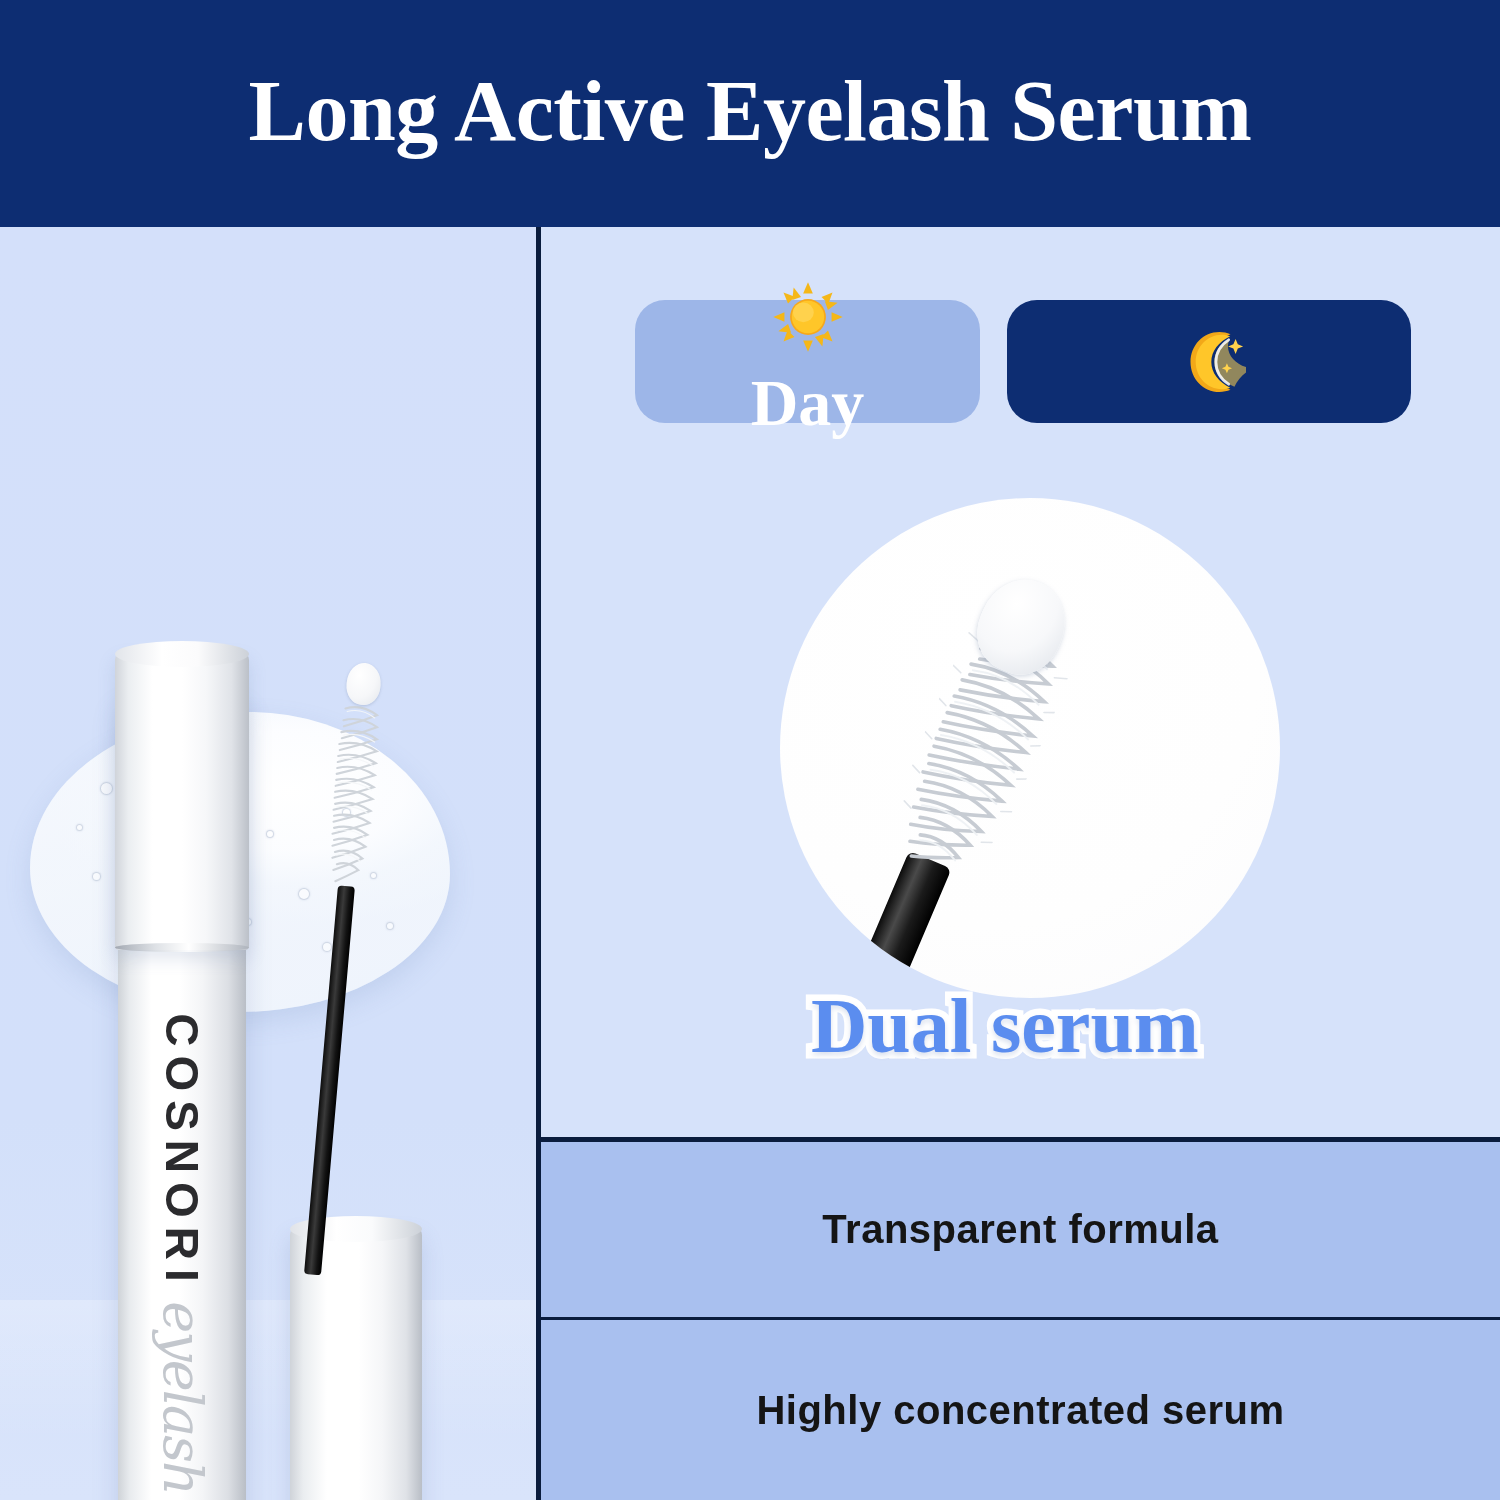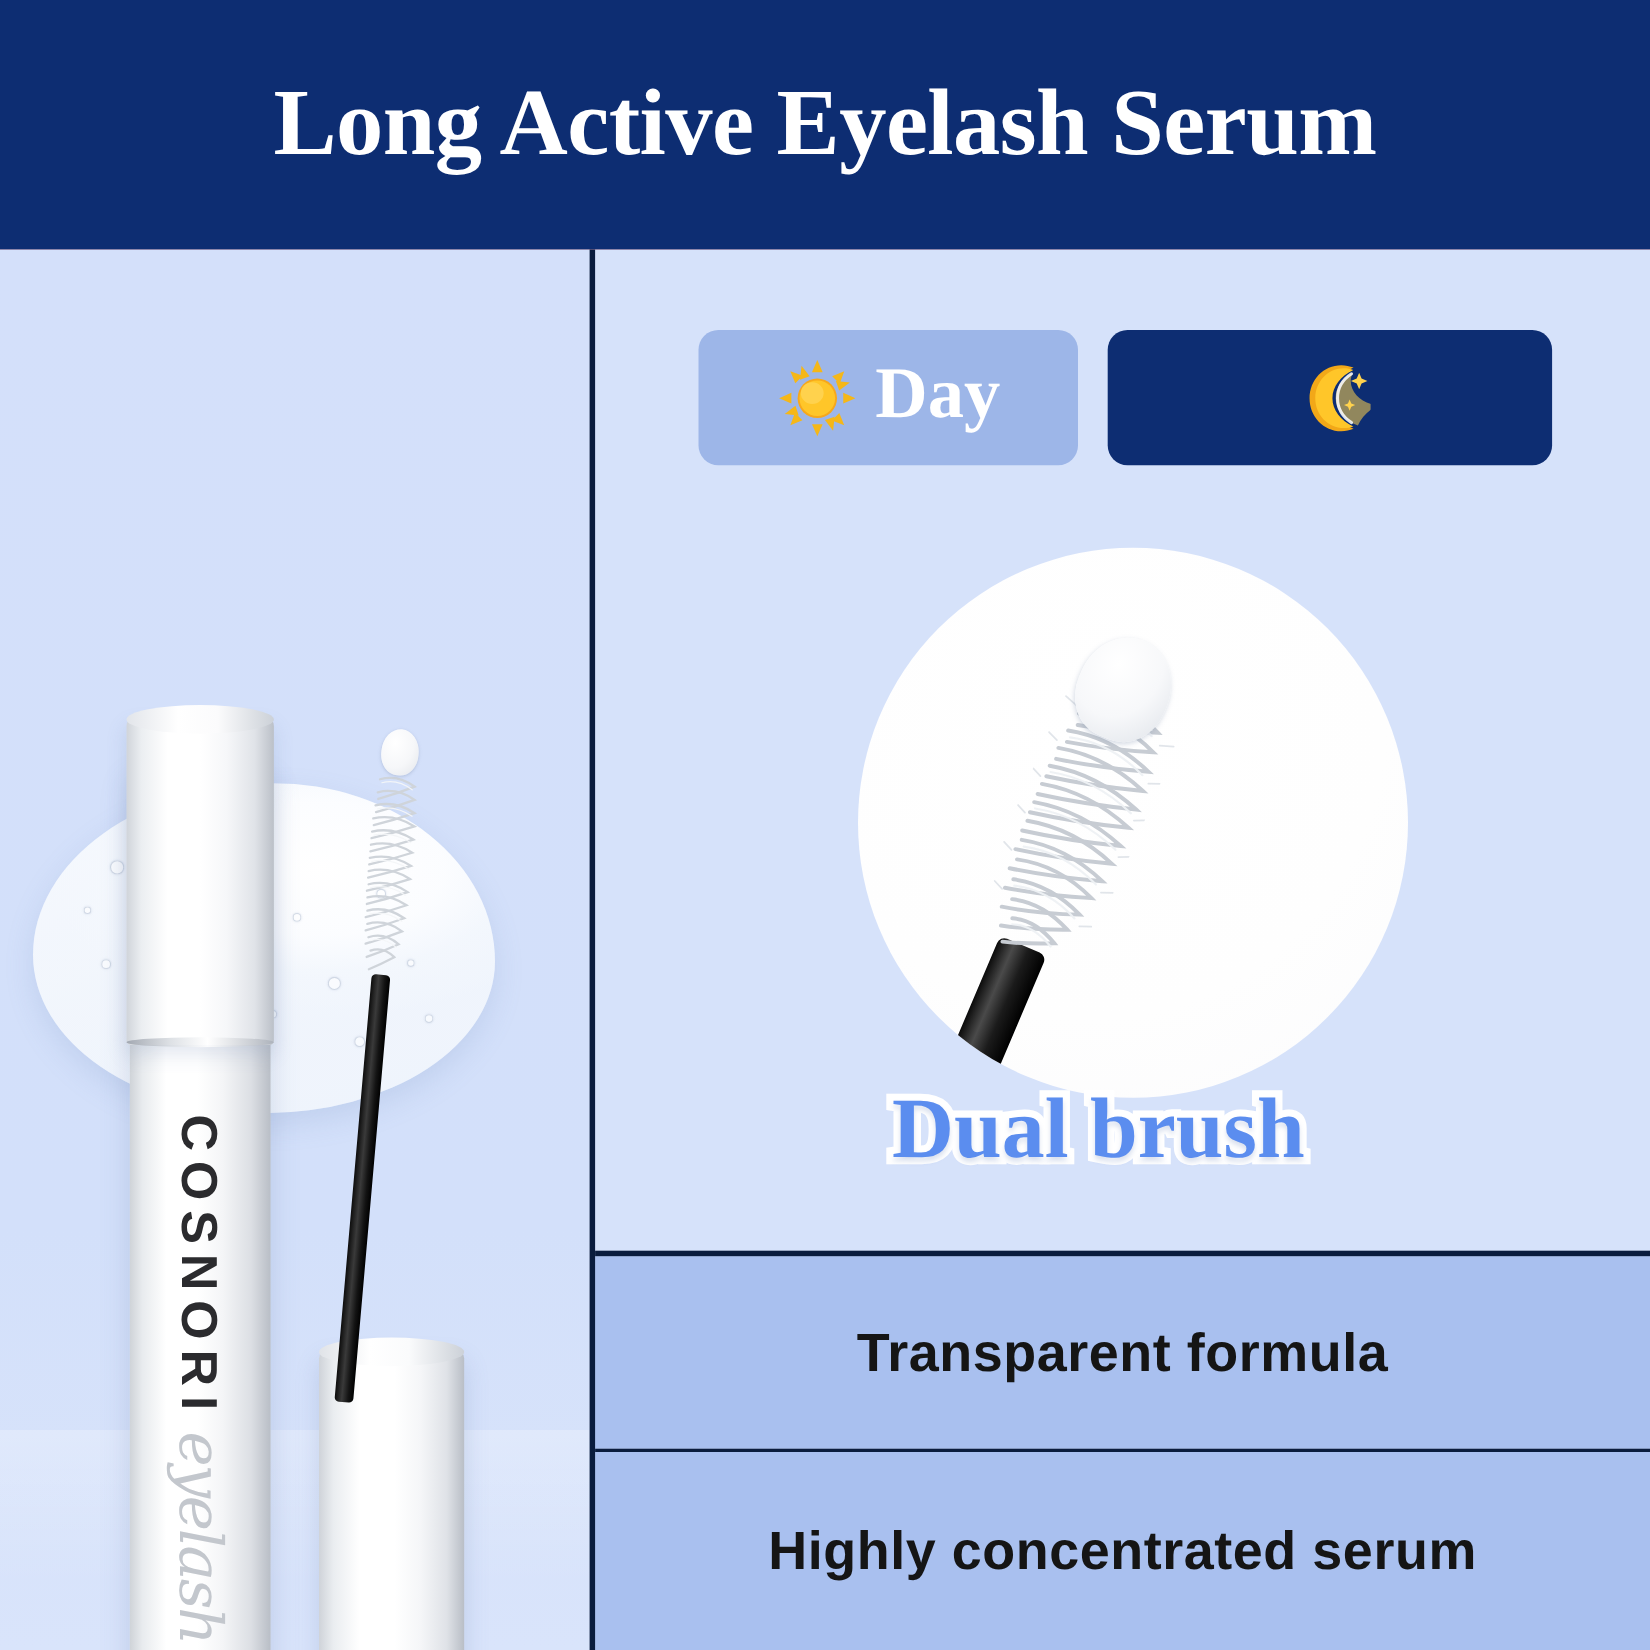--- a/index.html
+++ b/index.html
@@ -245,23 +245,24 @@
     left: 94px; top: 73px;
     display: flex;
     gap: 27px;
   }
   .pill {
     height: 123px;
     display: flex;
     align-items: center;
     justify-content: center;
     gap: 16px;
-    border-radius: 18px;
+    border-radius: 30px;
     padding: 0 34px;
     box-sizing: border-box;
+    flex-direction: column;
   }
   #pill-day {
     width: 345px;
     background: #9db6e8;
   }
   #pill-night {
     width: 404px;
     background: #0d2d72;
   }
   .pill-label {
@@ -348,21 +349,21 @@
     background: #a9c0ef;
     display: flex;
     align-items: center;
     justify-content: center;
   }
   #feature-1 { top: 1142px; height: 175px; }
   #feature-2 { top: 1320px; height: 180px; }
   .feature-text {
     font-family: "Liberation Sans Narrow","Liberation Sans", sans-serif;
     font-weight: bold;
-    font-size: 49px;
+    font-size: 40px;
     color: #151515;
     letter-spacing: 0.5px;
     white-space: nowrap;
   }
 </style>
 </head>
 <body>
 
 <div id="page">
 
@@ -523,21 +524,21 @@
             <path d="M11 166 L2 162"></path>
               <path d="M101 170 L111 166"></path>
             <path d="M17 202 L8 198"></path>
               <path d="M95 206 L105 202"></path>
           </g>
         </svg>
         <div class="tip"></div>
       </div>
     </div>
 
-    <div id="dual-brush">Dual brush</div>
+    <div id="dual-brush">Dual serum</div>
   </div>
 
   <div id="hdiv-1"></div>
   <div id="hdiv-2"></div>
 
   <div class="feature-panel" id="feature-1">
     <span class="feature-text">Transparent formula</span>
   </div>
   <div class="feature-panel" id="feature-2">
     <span class="feature-text">Highly concentrated serum</span>

